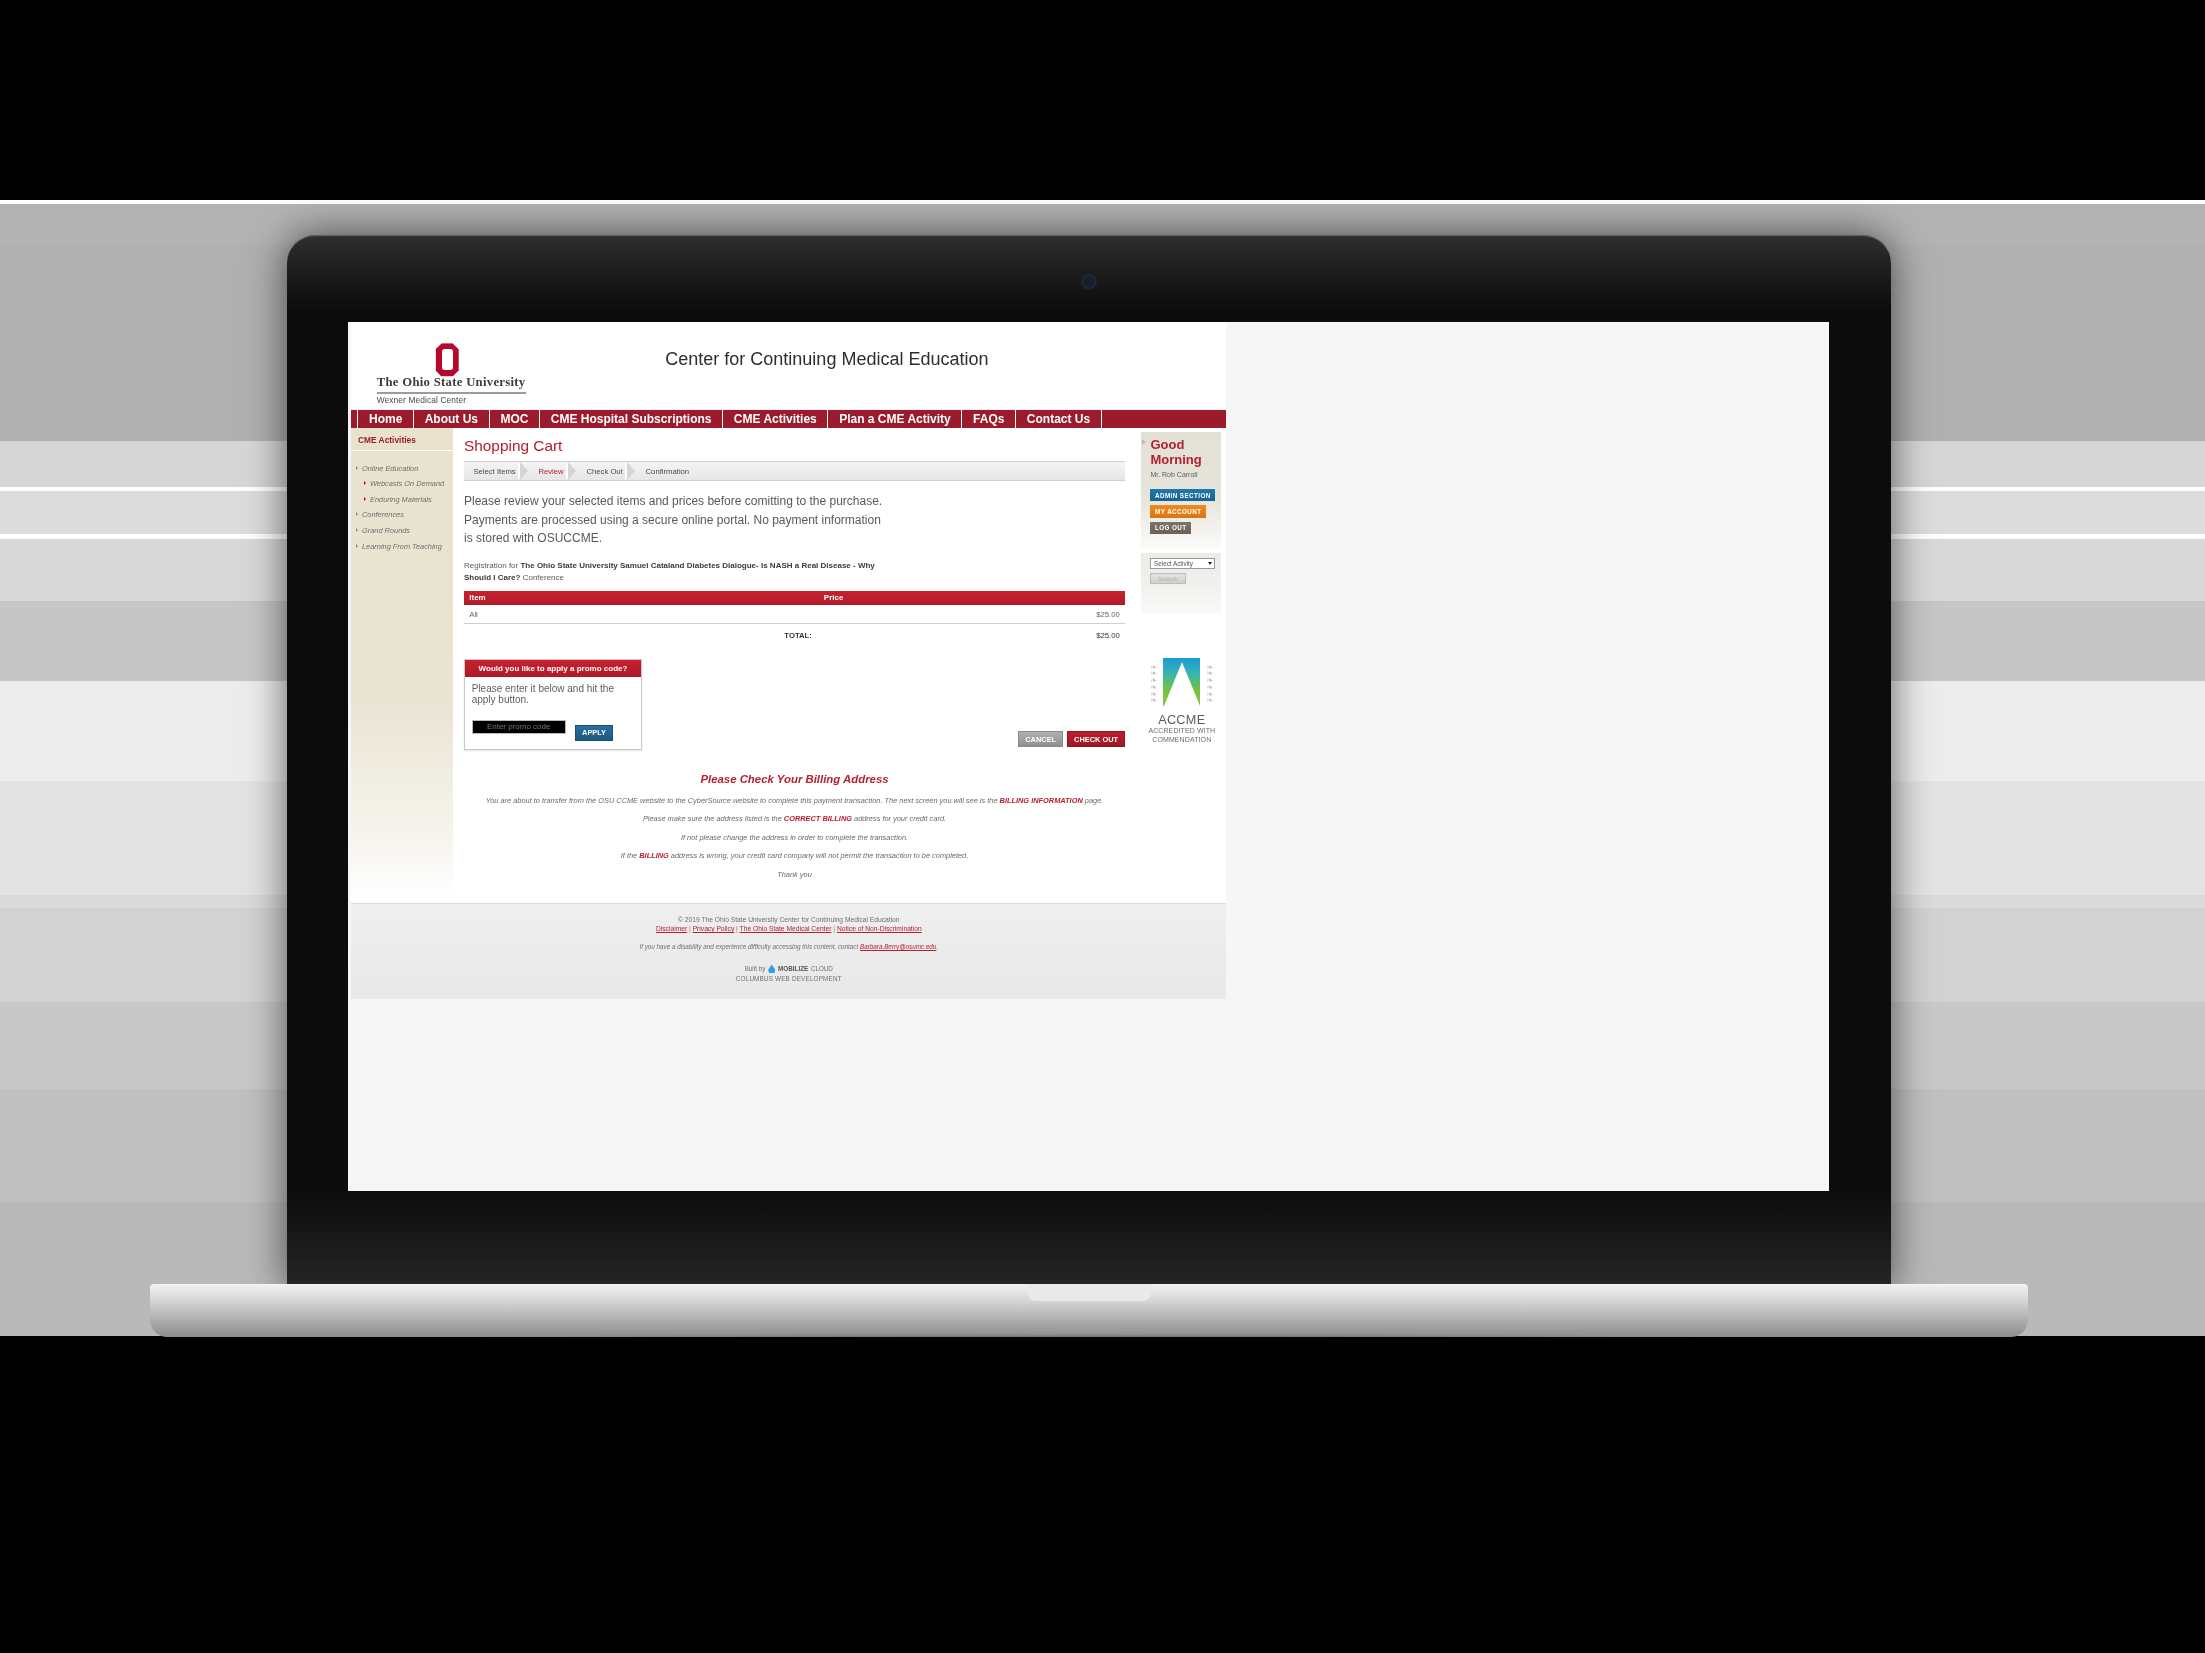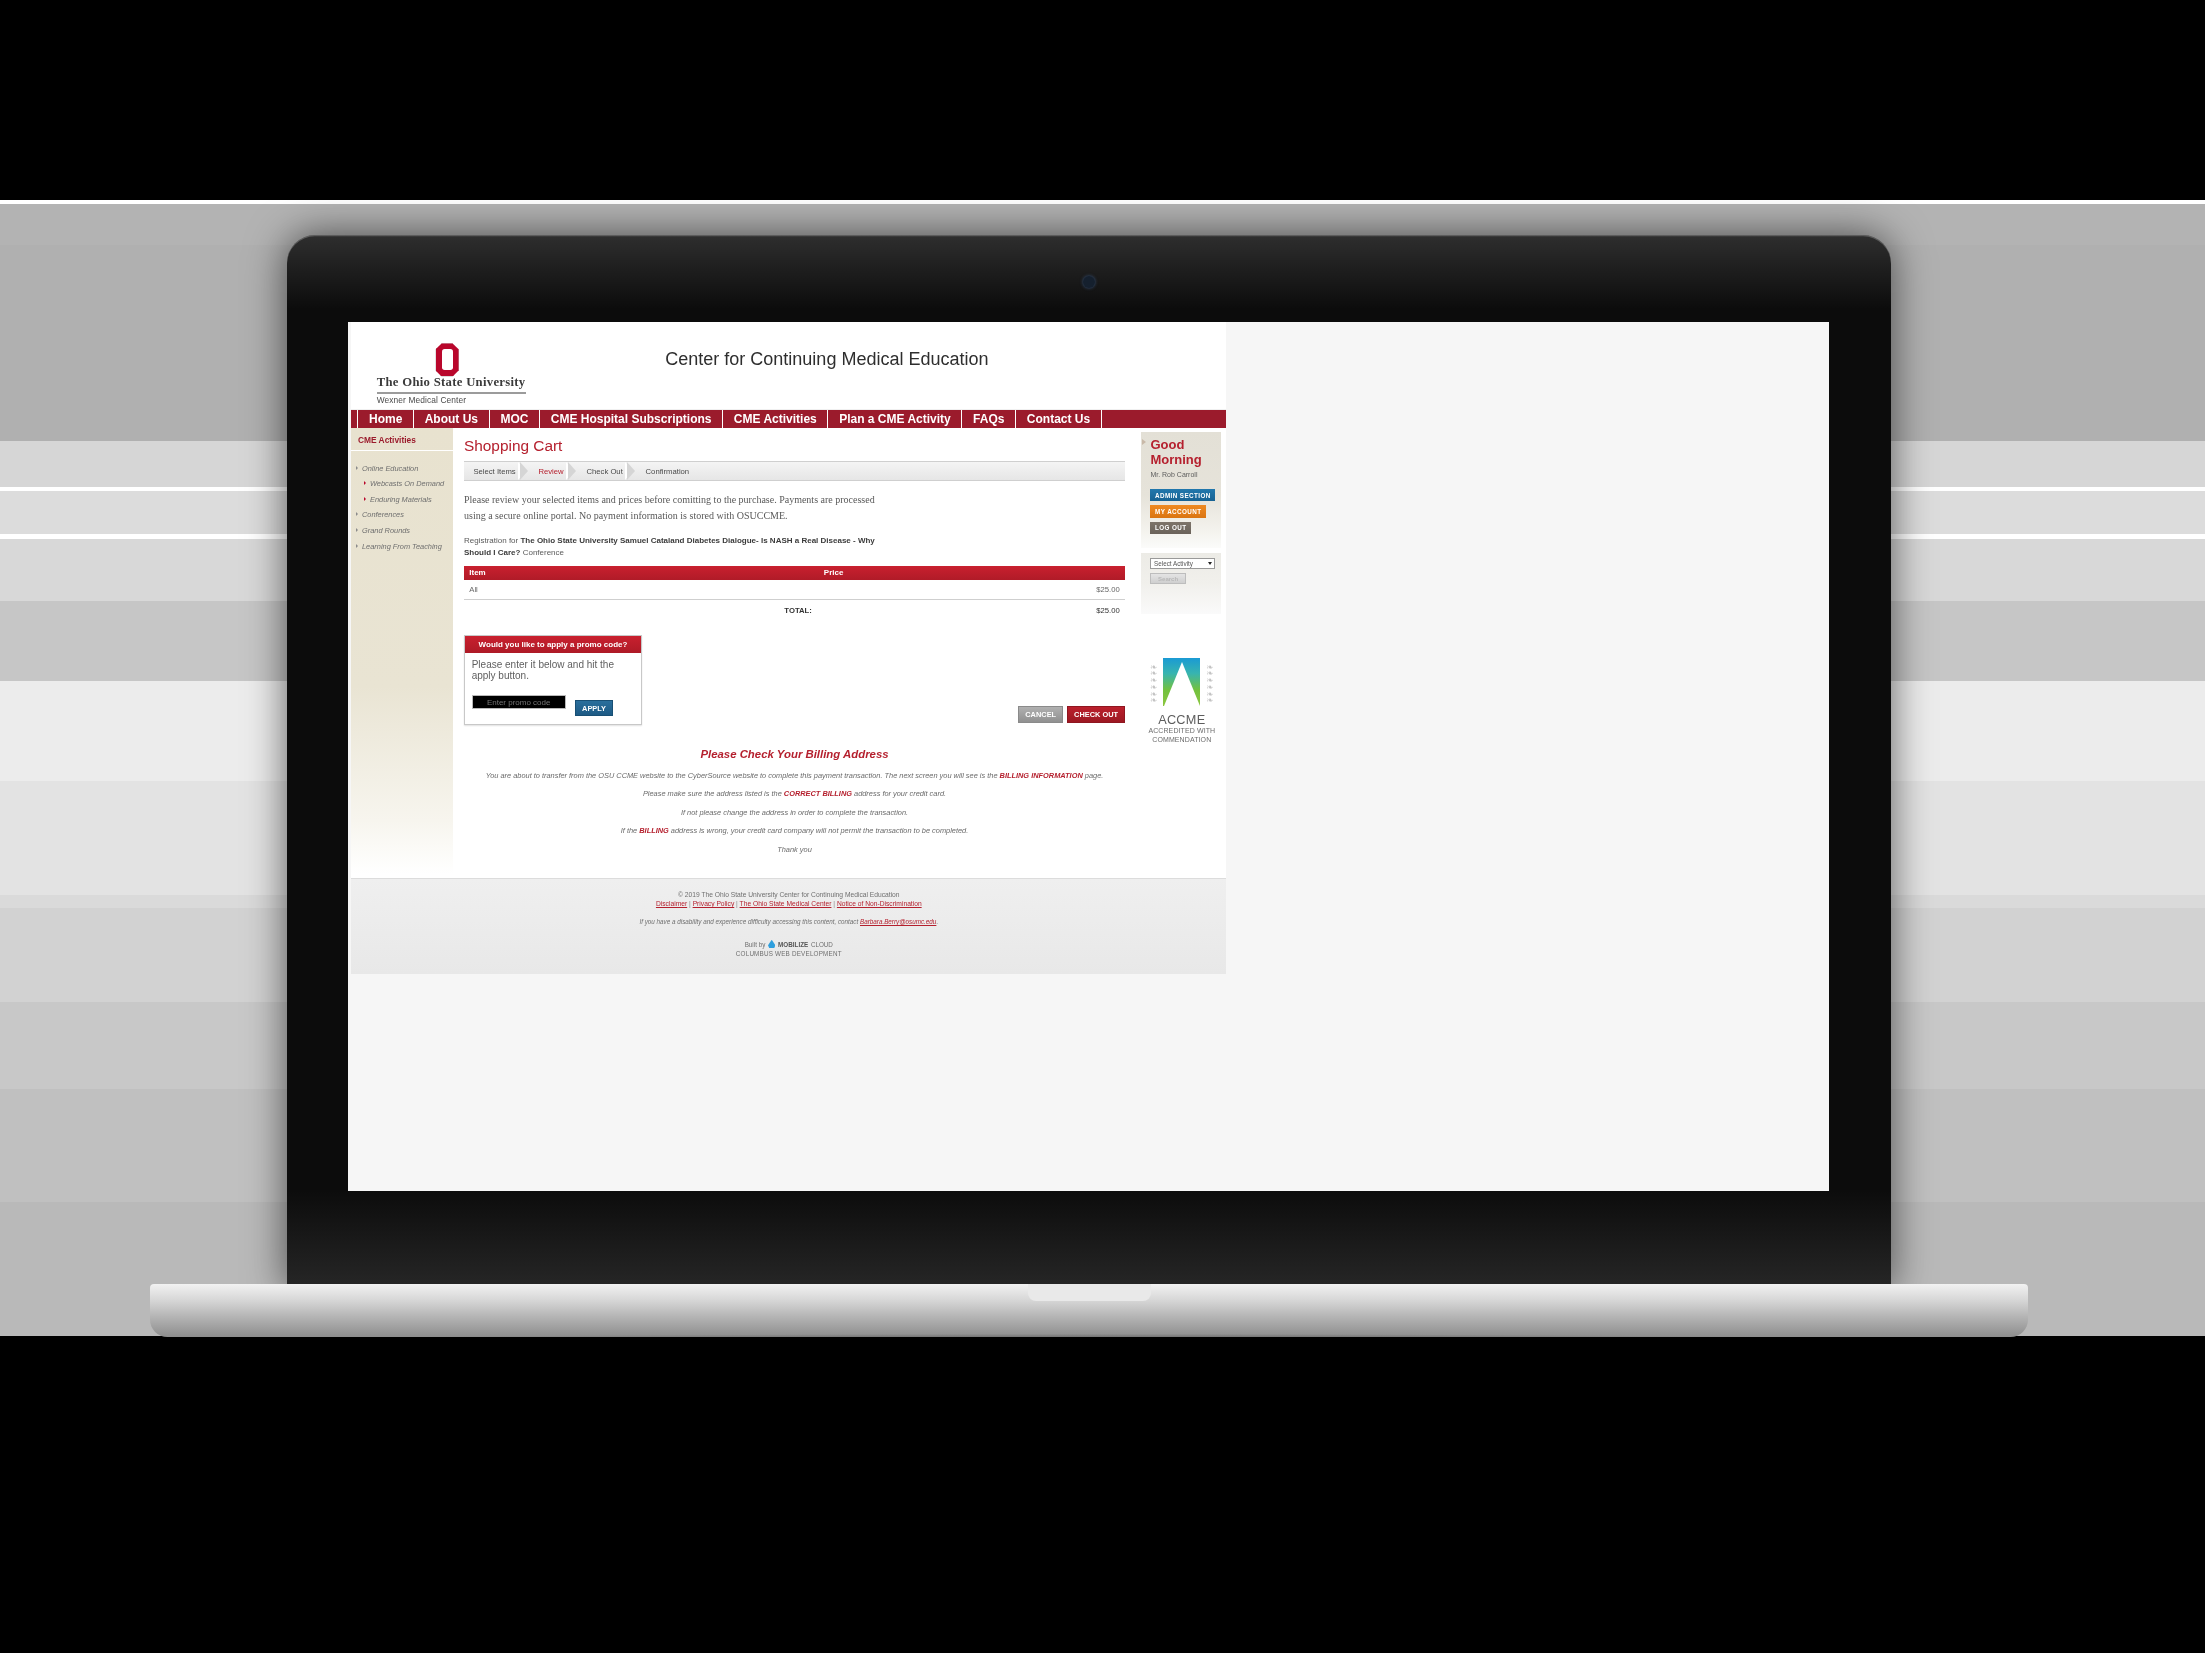--- a/index.html
+++ b/index.html
@@ -174,21 +174,21 @@
   }
   .step:last-child:after{display:none;}
   .step:before{
     content:"";position:absolute;right:3.3px;top:50%;margin-top:-9.4px;
     width:0;height:0;border-left:8px solid #ffffff;
     border-top:9.4px solid transparent;border-bottom:9.4px solid transparent;
   }
   .step:last-child:before{display:none;}
 
   p.intro{
-    font-size:10px;line-height:1.55;color:#585858;margin:10.7px 0 0 0;max-width:428px;font-family:Liberation Serif, serif;
+    font-size:12px;line-height:1.55;color:#585858;margin:10.7px 0 0 0;max-width:428px;
   }
   p.reg{
     font-size:8px;line-height:1.5;color:#5a5a5a;margin:12px 0 6.7px 0;max-width:428px;
   }
   p.reg b{color:#3b3b3b;}
 
   table.items{width:100%;border-collapse:collapse;}
   table.items th{
     background:linear-gradient(to bottom,#c9202f,#b01b28);
     color:#fff;font-size:8px;font-weight:bold;text-align:left;

